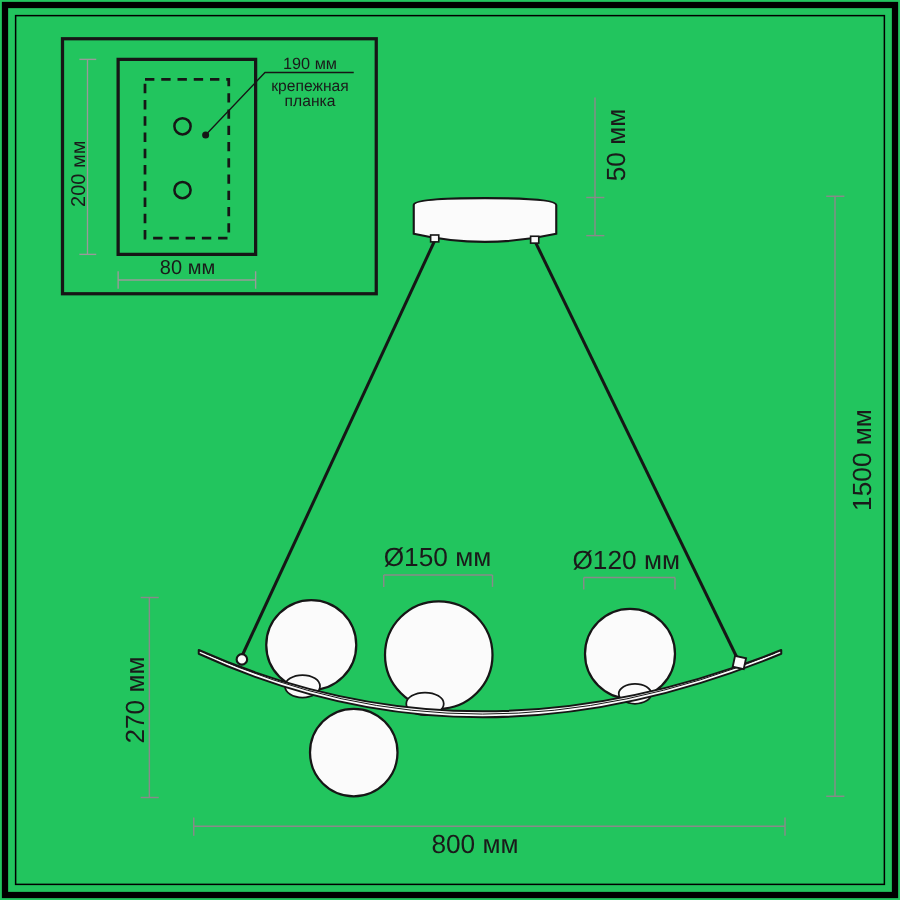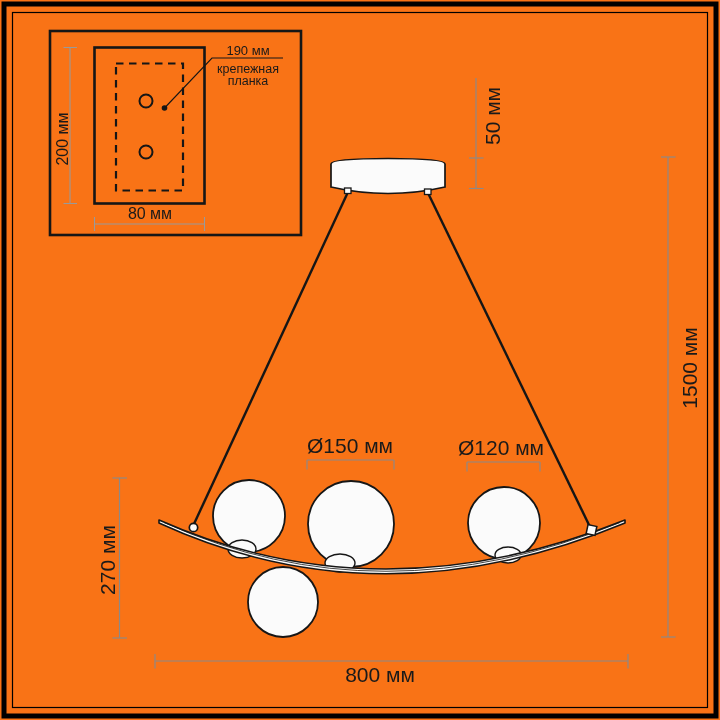--- a/index.html
+++ b/index.html
@@ -1,19 +1,19 @@
 <!DOCTYPE html>
 <html><head>
 <meta charset="utf-8">
 <style>
   html,body{margin:0;padding:0;background:#e8e8e8;}
   .page{
     position:relative;
     width:720px;height:720px;
-    background:#f97316;
+    background:#22c55e;
     overflow:hidden;
     font-family:"Liberation Sans",sans-serif;
   }
   svg{display:block;}
   
   .ln   {stroke:#161616;fill:none;}
   .fillw{fill:#fbfbfb;stroke:#161616;}
   
   .dim  {stroke:#8a8a8a;stroke-width:1.15;fill:none;}
   .dimIn{stroke:#9a9a9a;stroke-width:1.1;fill:none;}

